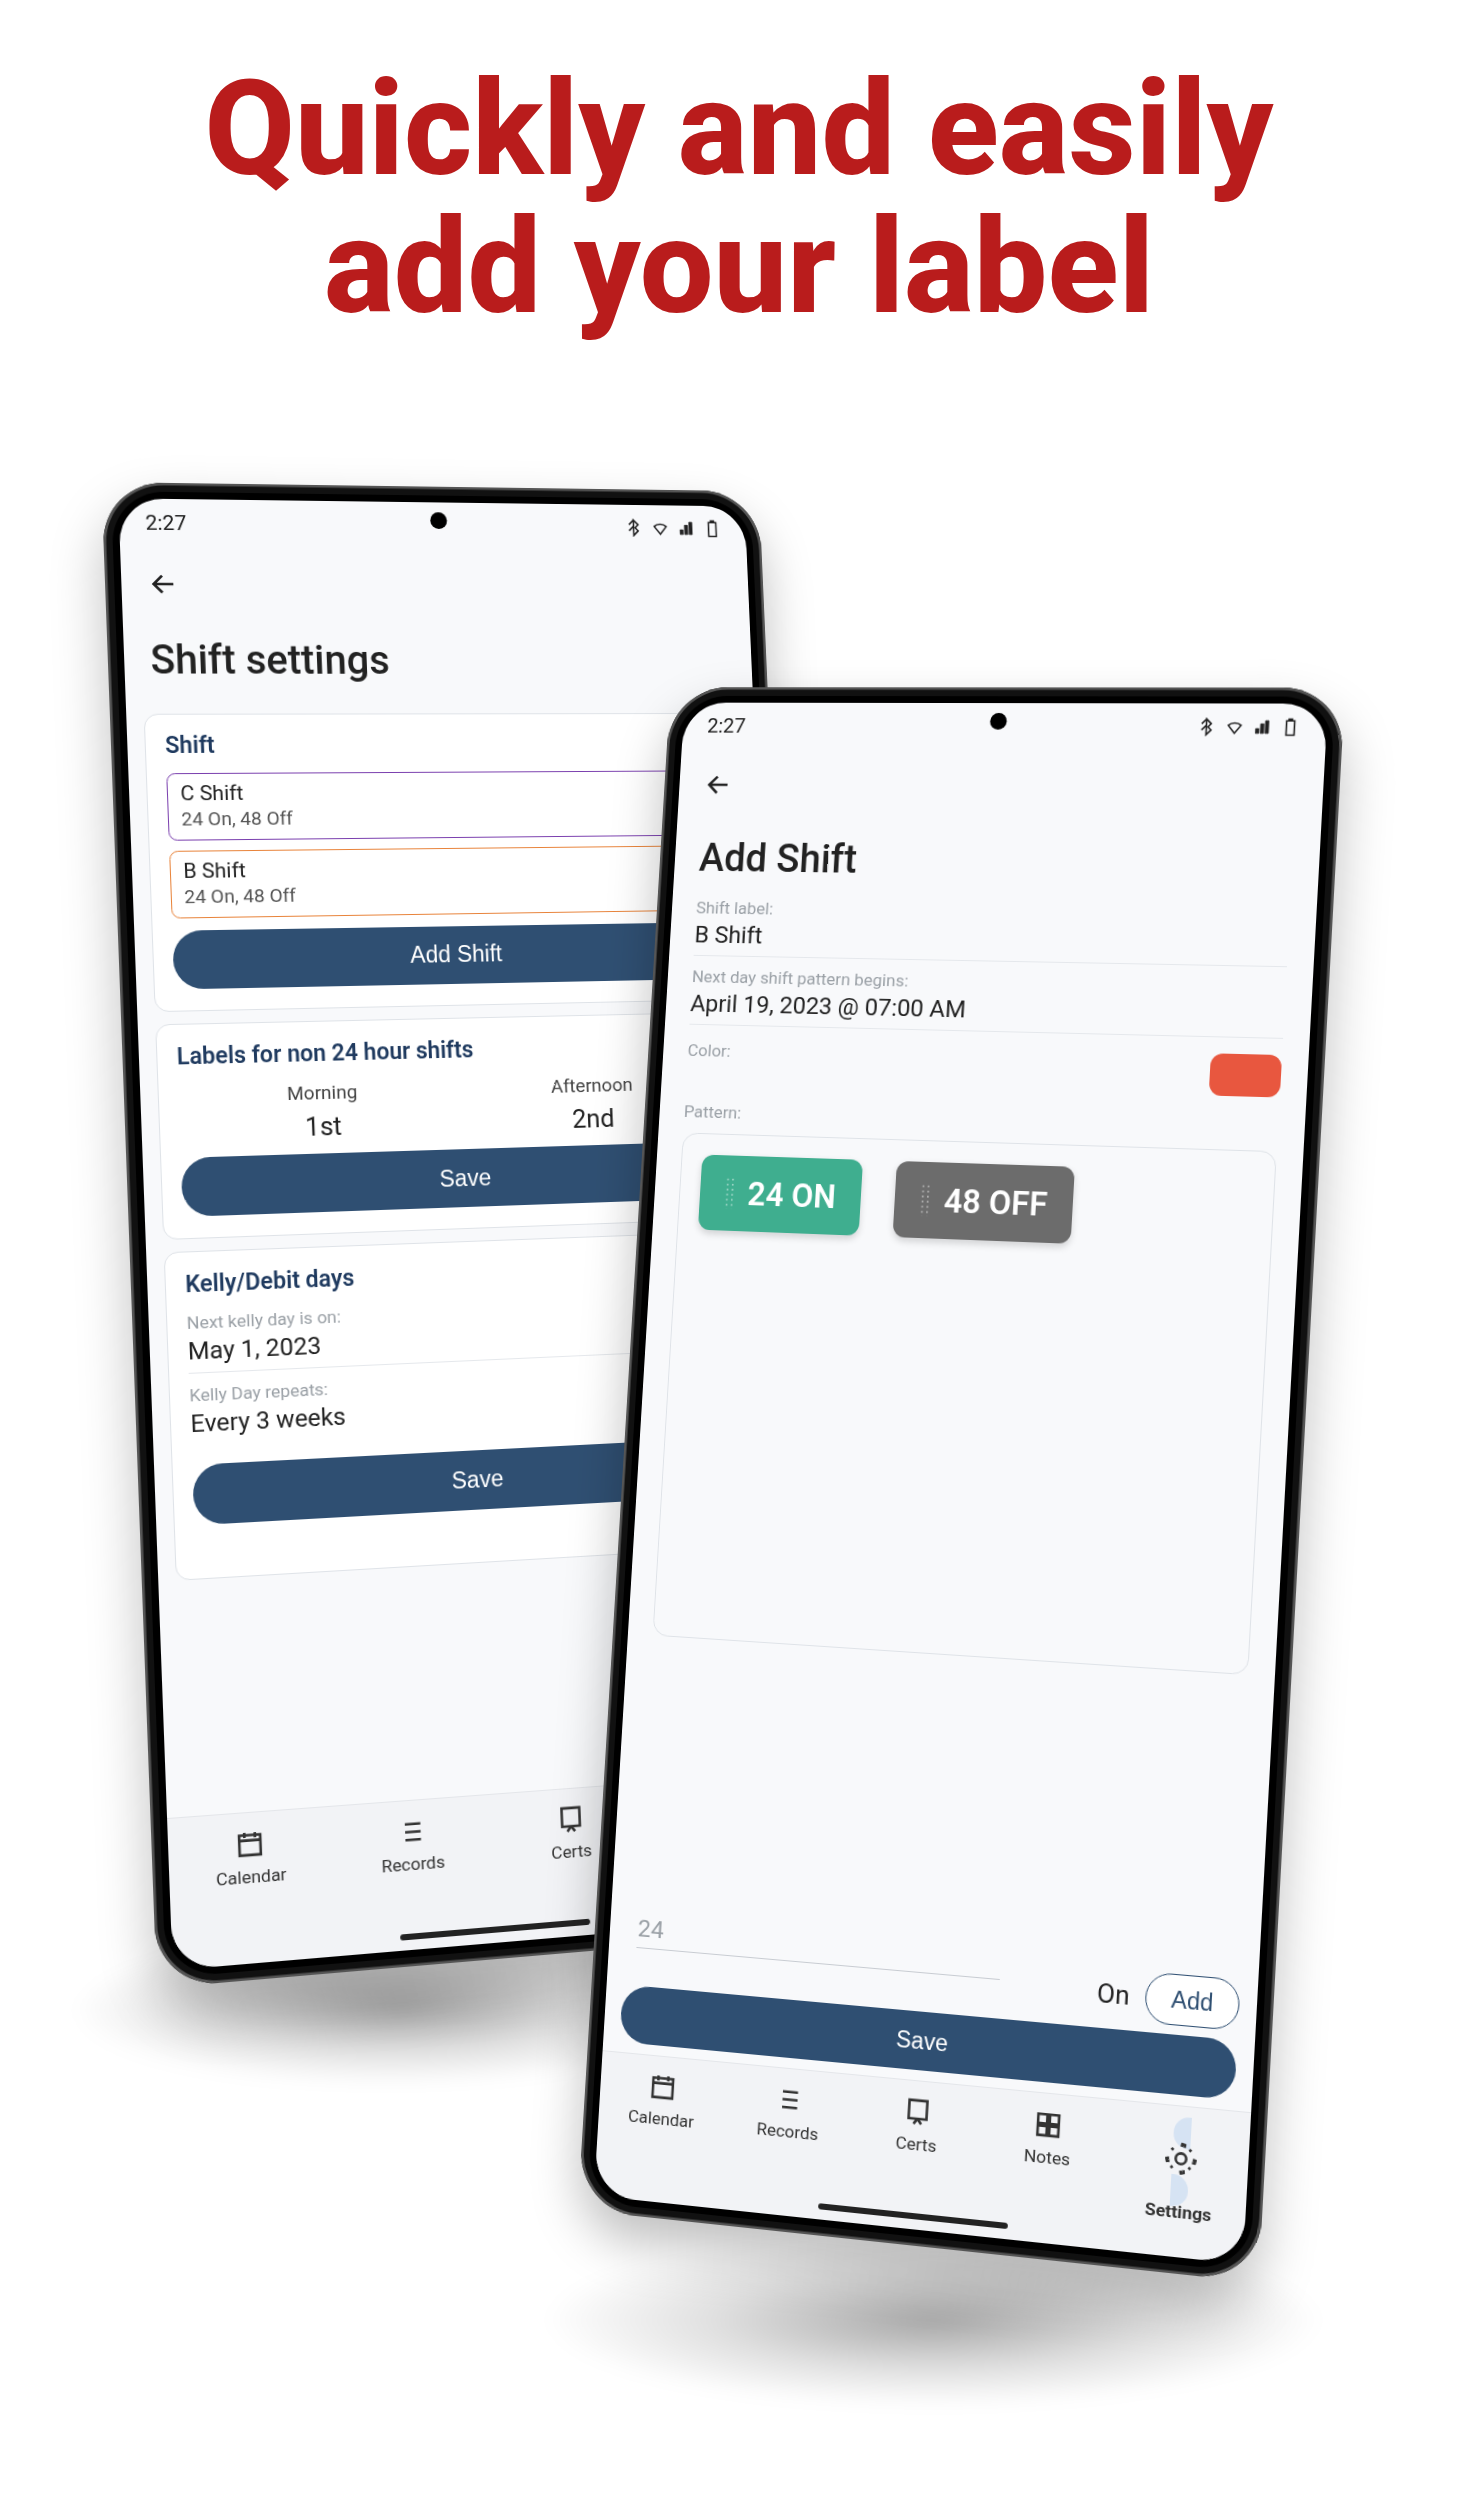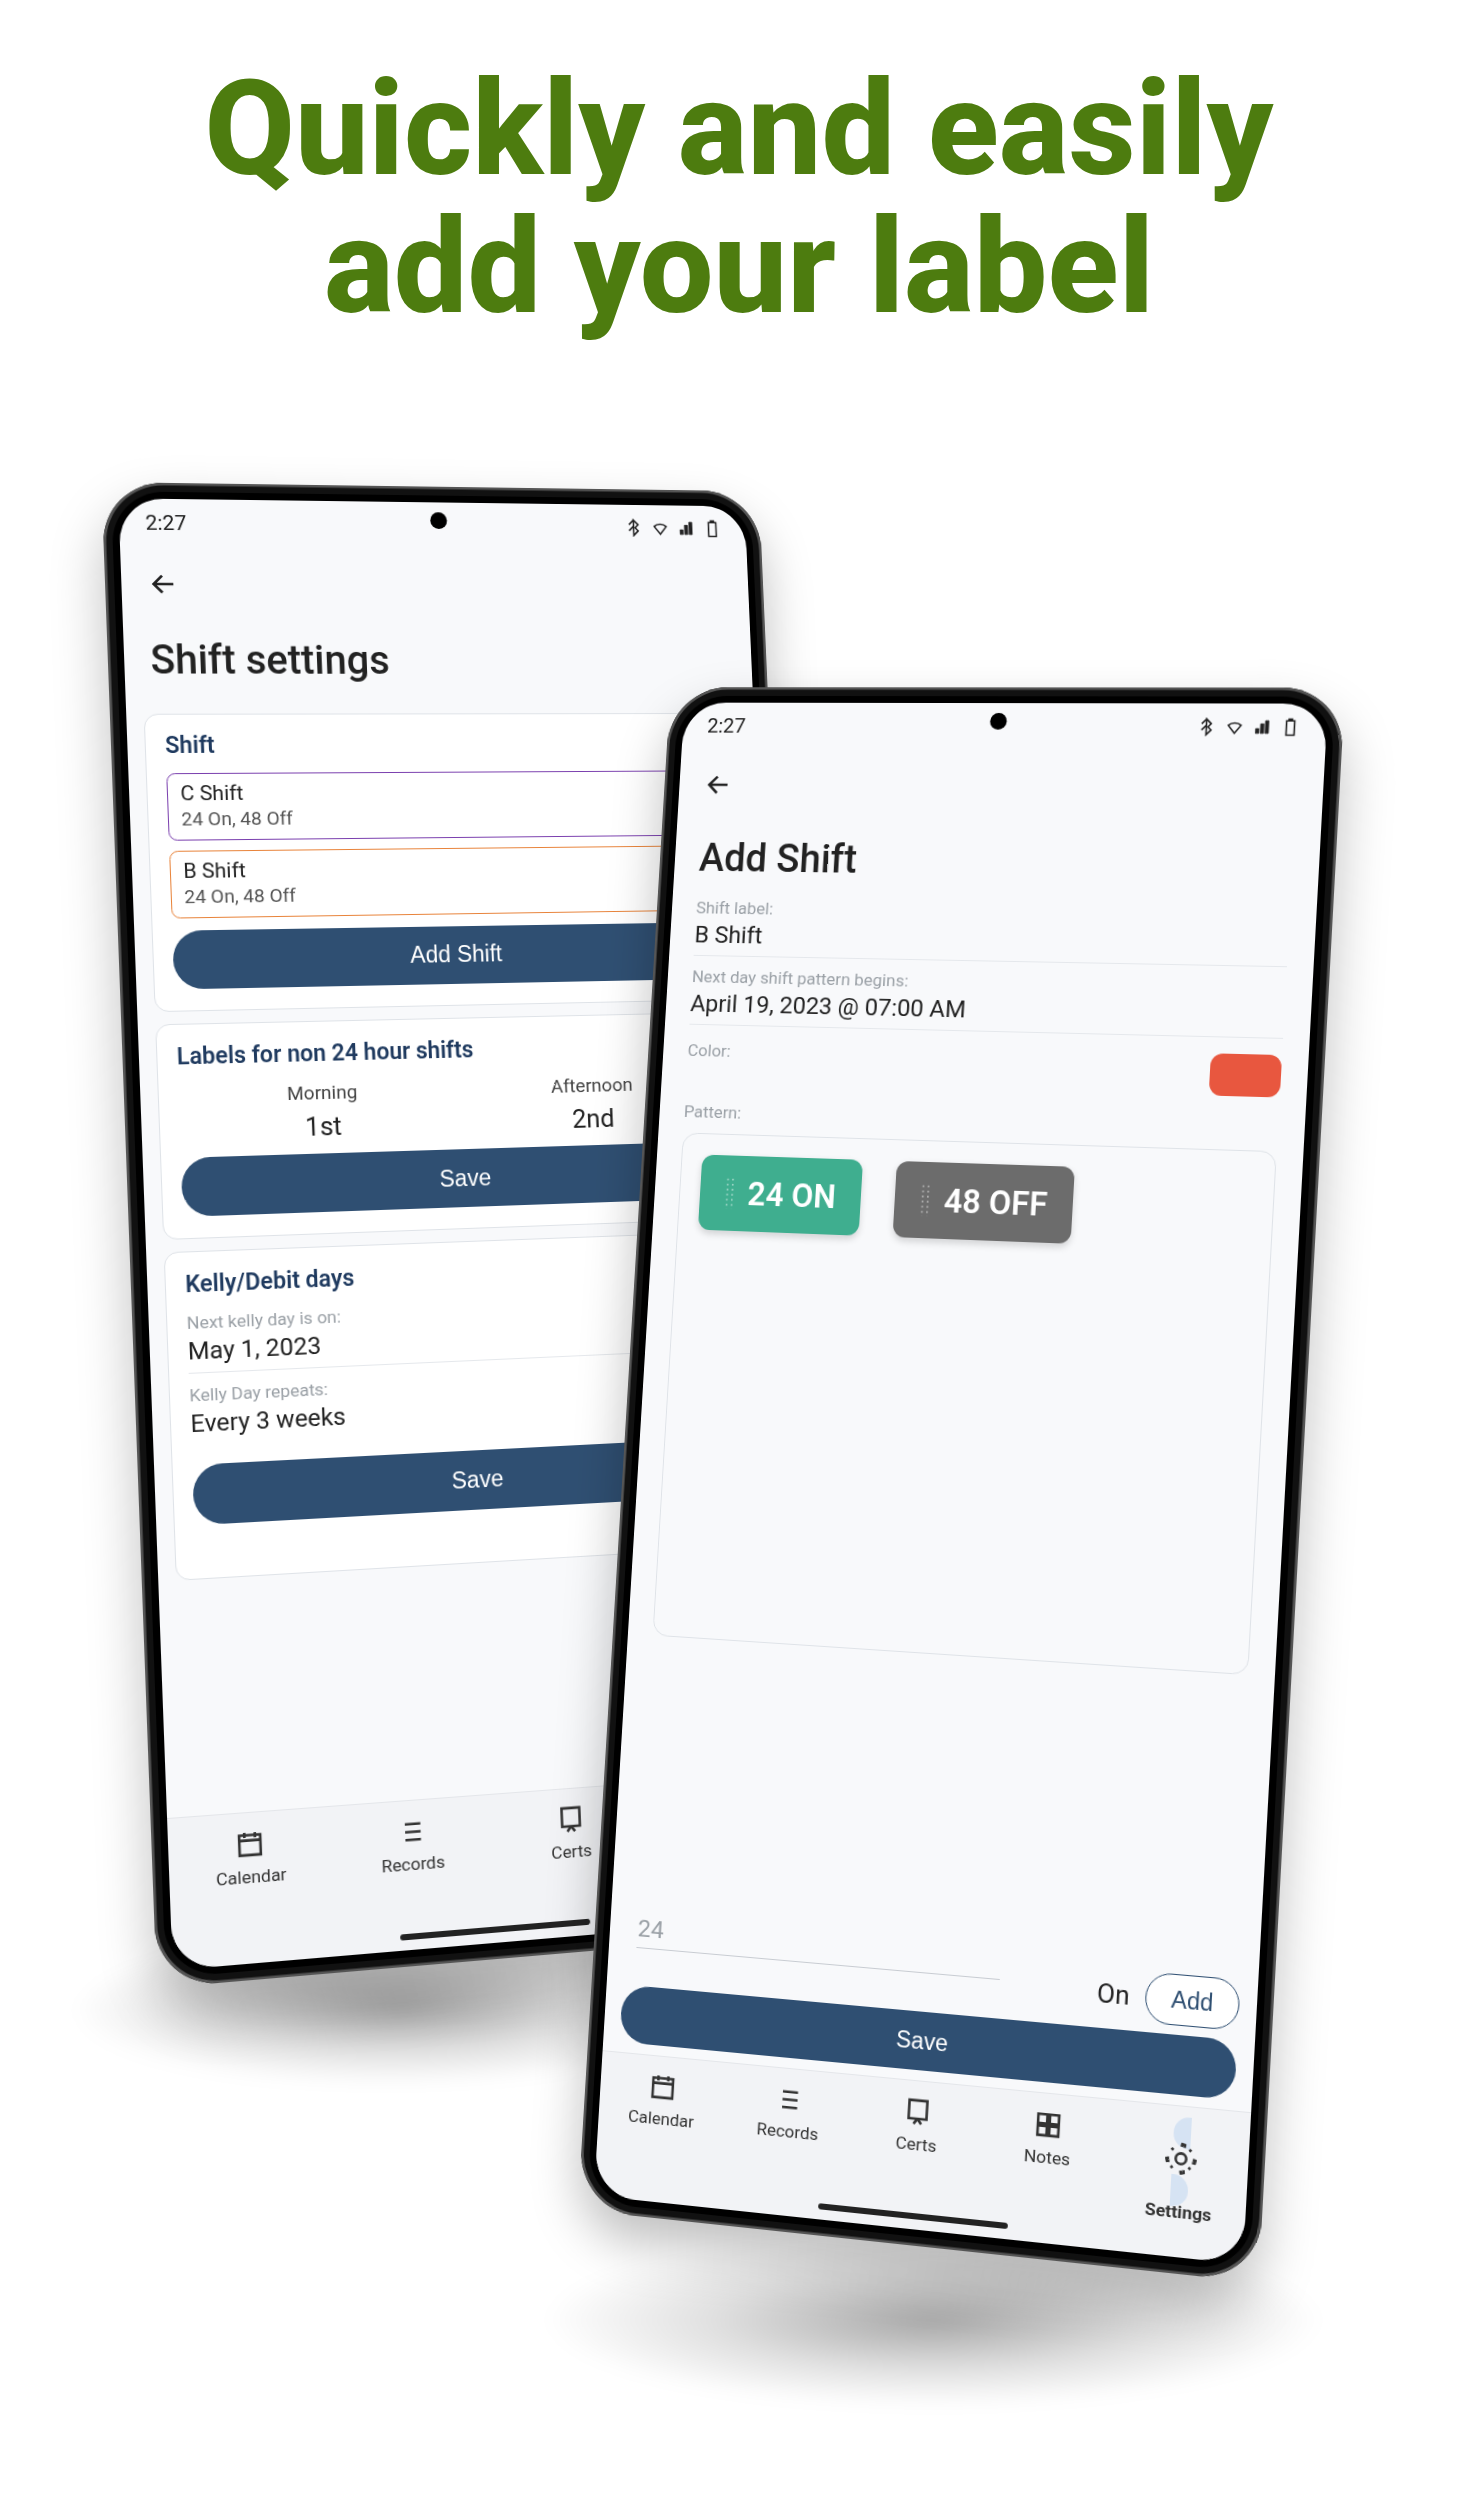--- a/index.html
+++ b/index.html
@@ -17,21 +17,21 @@
   }
   .headline {
     position: absolute;
     top: 61px;
     left: 0;
     right: 0;
     text-align: center;
     font-weight: 800;
     font-size: 131px;
     line-height: 1.05;
-    color: #4d7c0f;
+    color: #b91c1c;
   }
 
   
   .ground-shadow {
     position:absolute;
     border-radius:50%;
     background: radial-gradient(ellipse at center, rgba(0,0,0,0.35) 0%, rgba(0,0,0,0.12) 40%, rgba(0,0,0,0) 70%);
     filter: blur(8.7px);
   }
   .shadow-left{

